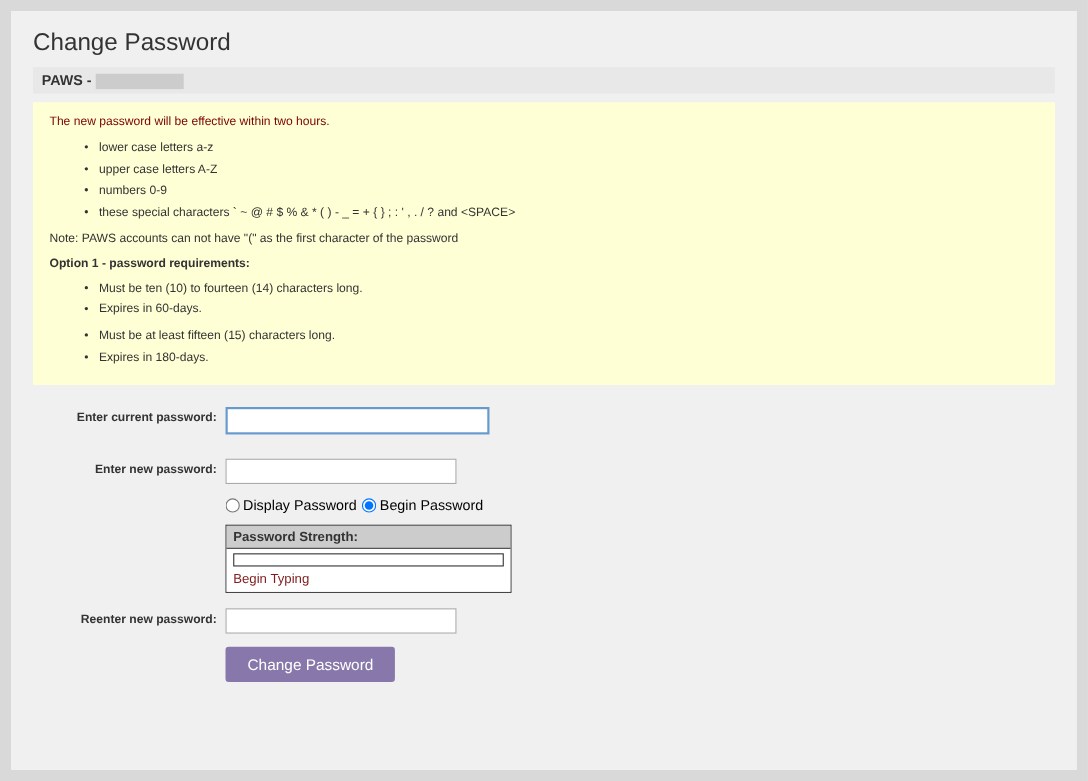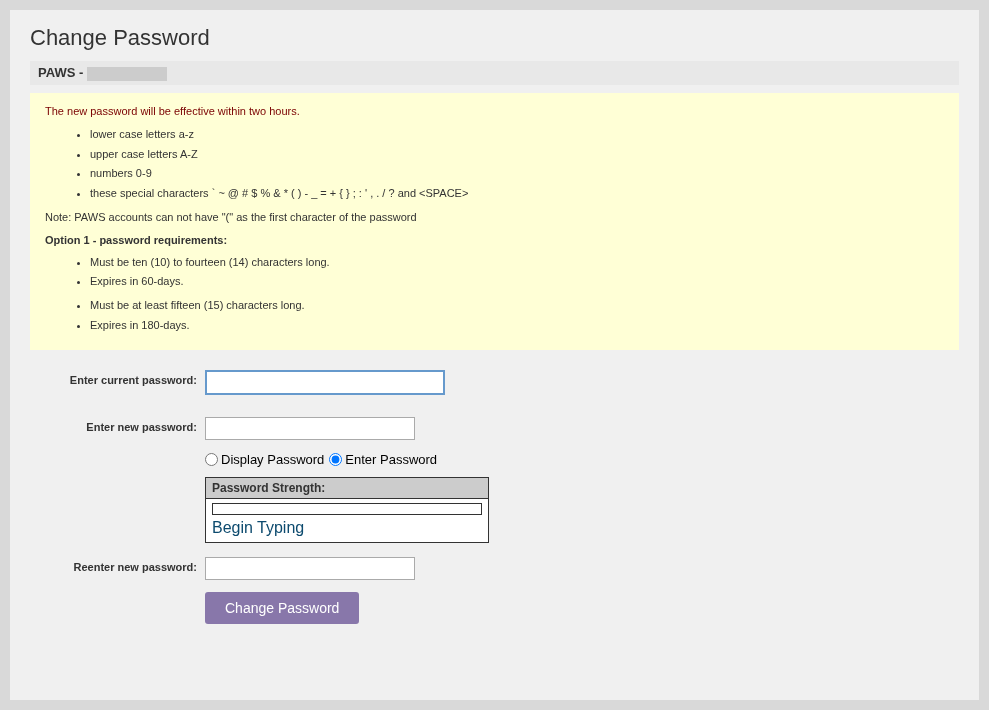--- a/index.html
+++ b/index.html
@@ -108,21 +108,21 @@
     .radio-row label {
       display: flex;
       align-items: center;
       gap: 3px;
       cursor: pointer;
     }
     .strength-box {
       margin-left: 175px;
       margin-bottom: 14px;
       border: 1px solid #333;
-      width: 284px;
+      width: 260px;
       font-size: 12px;
     }
     .strength-header {
       background: #ccc;
       padding: 3px 6px;
       font-weight: bold;
       border-bottom: 1px solid #333;
       color: #333;
     }
     .strength-bar-container {
@@ -134,22 +134,22 @@
       height: 12px;
       background: #fff;
       margin-bottom: 3px;
     }
     .strength-bar-inner {
       height: 100%;
       width: 0%;
       background: #ff4444;
     }
     .strength-text {
-      font-size: 16px;
-      color: #0c4a6e;
+      font-size: 12px;
+      color: #7f1d1d;
       padding: 1px 0;
     }
     .change-btn {
       display: block;
       margin-left: 175px;
       margin-top: 8px;
       background: #8877aa;
       color: #fff;
       border: none;
       padding: 8px 20px;
@@ -203,21 +203,21 @@
       <input type="password" id="new-password" class="form-input" value="" style="">
     </div>
 
     <div class="radio-row">
       <label>
         <input type="radio" name="pw-visibility" value="display" style="">
         <span>Display Password</span>
       </label>
       <label>
         <input type="radio" name="pw-visibility" value="hide" checked="" style="">
-        <span>Enter Password</span>
+        <span>Begin Password</span>
       </label>
     </div>
 
     <div class="strength-box">
       <div class="strength-header">Password Strength:</div>
       <div class="strength-bar-container">
         <div class="strength-bar-outer">
           <div class="strength-bar-inner"></div>
         </div>
         <div class="strength-text">Begin Typing</div>

